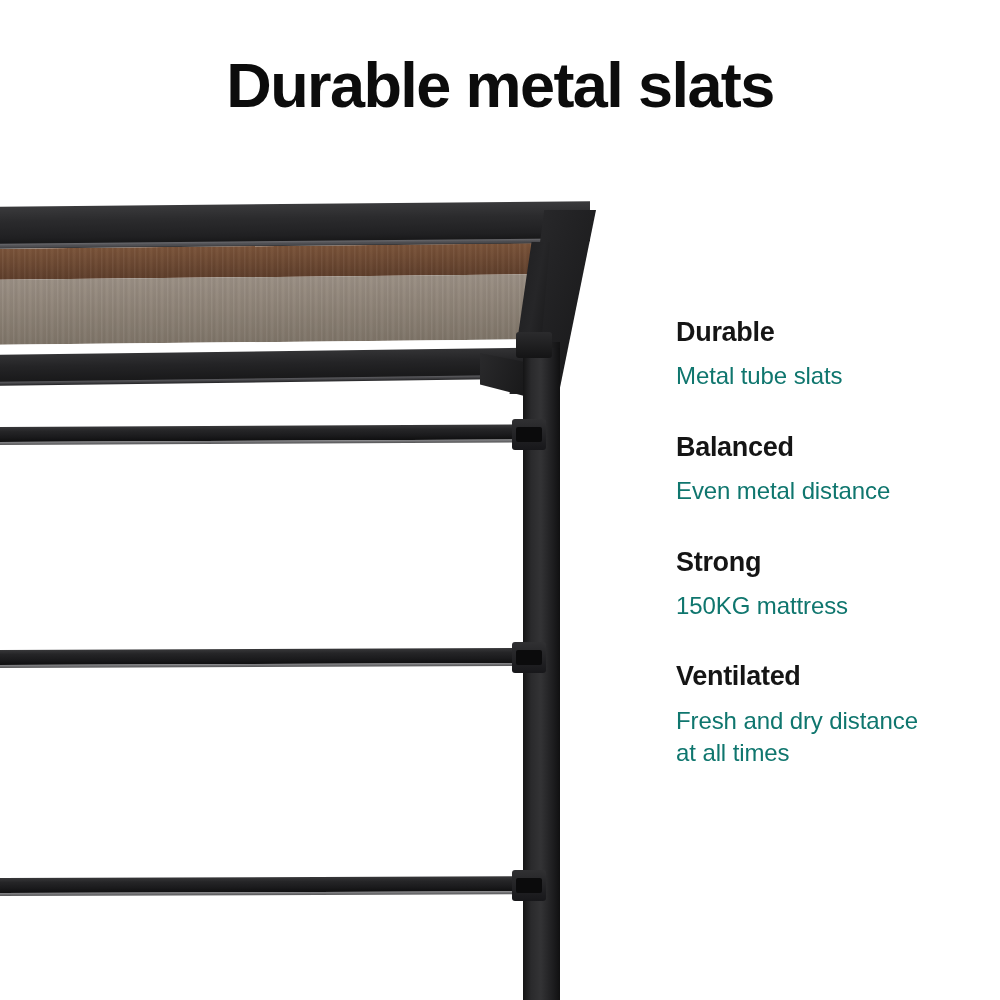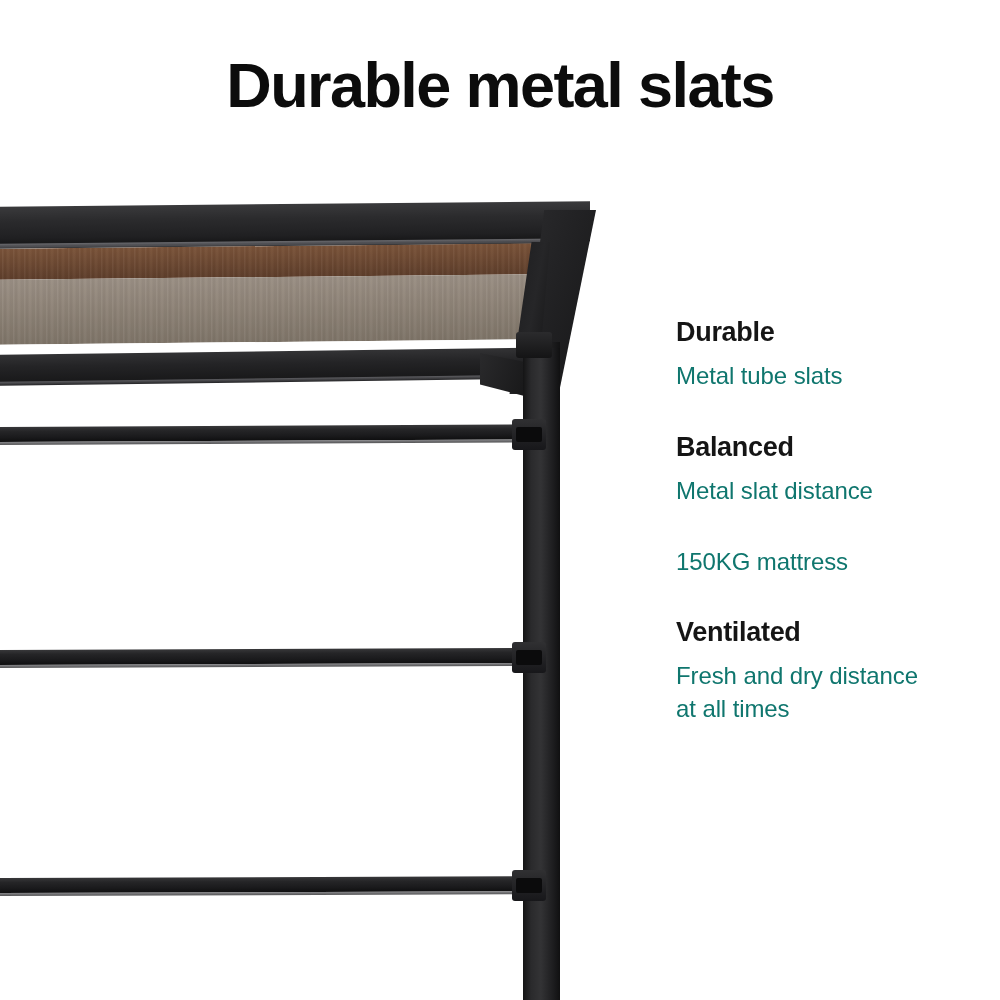--- a/index.html
+++ b/index.html
@@ -257,23 +257,24 @@
     <div class="tab-notch tab-notch-3"></div>
   </div>
 
   <div class="features">
     <div class="feature">
       <div class="feature-title">Durable</div>
       <div class="feature-desc">Metal tube slats</div>
     </div>
     <div class="feature">
       <div class="feature-title">Balanced</div>
-      <div class="feature-desc">Metal slat distance</div>
-    </div>
-    <div class="feature">
+      <div class="feature-desc">Even metal distance</div>
+    </div>
+    <div class="feature">
+      <div class="feature-title">Strong</div>
       <div class="feature-desc">150KG mattress</div>
     </div>
     <div class="feature">
       <div class="feature-title">Ventilated</div>
       <div class="feature-desc">Fresh and dry distance
 at all times</div>
     </div>
   </div>
 
 </div>

